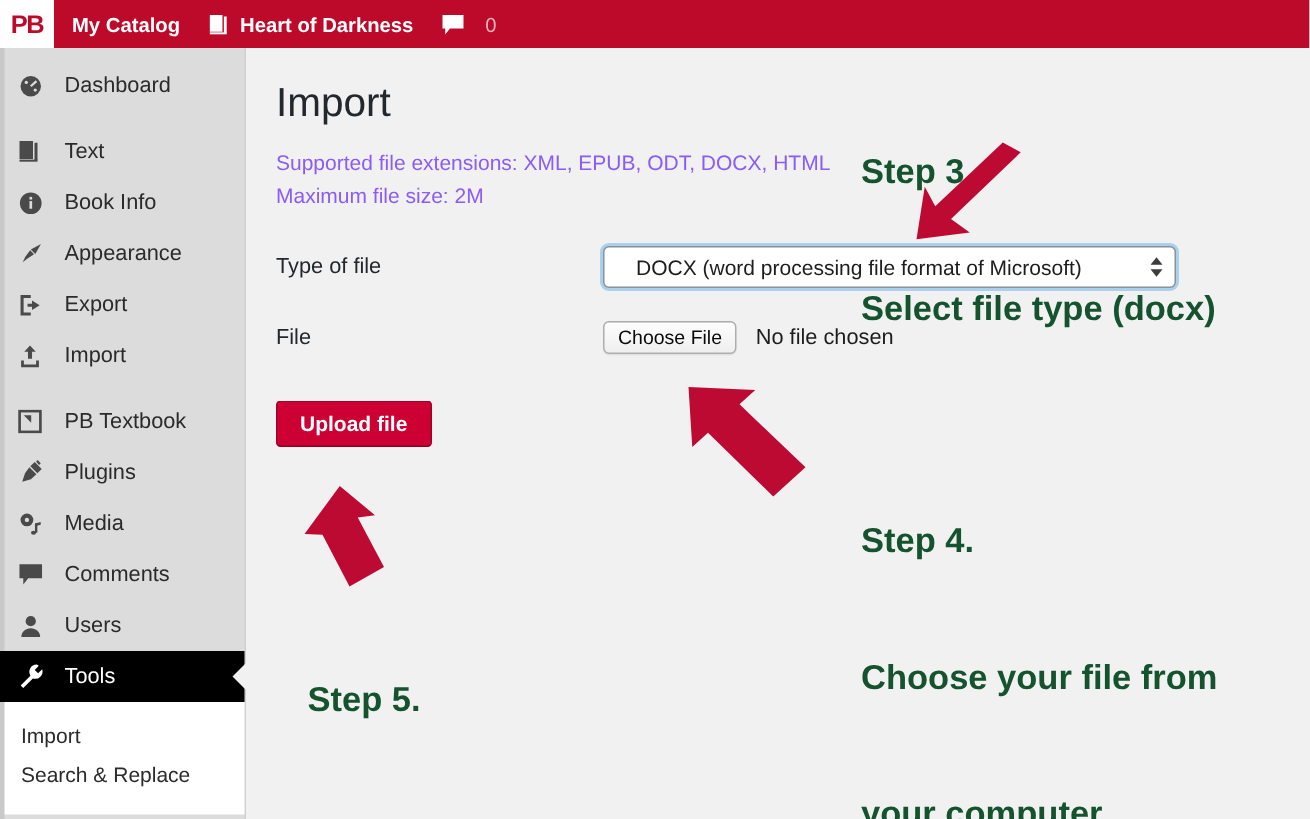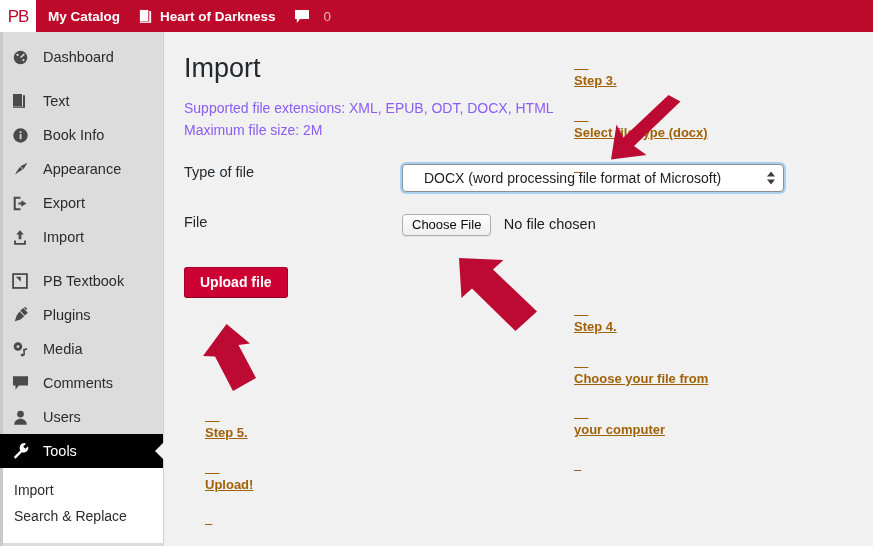--- a/index.html
+++ b/index.html
@@ -36,21 +36,21 @@
     width: 36px;
     height: 32px;
     background: #ffffff;
     display: flex;
     align-items: center;
     justify-content: center;
     flex: 0 0 auto;
   }
   .pb-logo span {
     color: #bd0a2b;
-    font-weight: normal;
+    font-weight: bold;
     font-size: 17px;
     letter-spacing: -1px;
     font-family: "Liberation Sans", sans-serif;
     line-height: 1;
   }
   .ab-item {
     display: flex;
     align-items: center;
     height: 32px;
     padding: 0 9px;
@@ -154,21 +154,21 @@
     line-height: 1.2;
   }
   .desc {
     padding: 14px 0 0 20px;
     font-size: 14px;
     color: #8b5cf6;
     line-height: 1.55;
   }
   .form-row {
     display: flex;
-    align-items: flex-start;
+    align-items: center;
     padding-left: 20px;
     margin-top: 22px;
   }
   .form-label {
     width: 218px;
     flex: 0 0 218px;
     font-size: 14.5px;
     color: #23282d;
   }
   .sel-wrap {
@@ -236,28 +236,27 @@
     border: 1px solid #a3002a;
     border-bottom-color: #8d0024;
     border-radius: 3px;
     font-family: "Liberation Sans", sans-serif;
     line-height: 1;
   }
 
   
   .anno {
     position: absolute;
-    color: #a16207;
+    color: #14532d;
     font-family: "Liberation Sans", sans-serif;
     font-weight: bold;
-    font-size: 13px;
+    font-size: 23px;
     line-height: 1.32;
     white-space: pre;
     z-index: 30;
-    text-decoration: underline;
   }
   .arrow { position: absolute; z-index: 30; }
 </style>
 </head>
 <body>
 
 <div id="app">
 
   <div class="adminbar">
     <div class="pb-logo">

